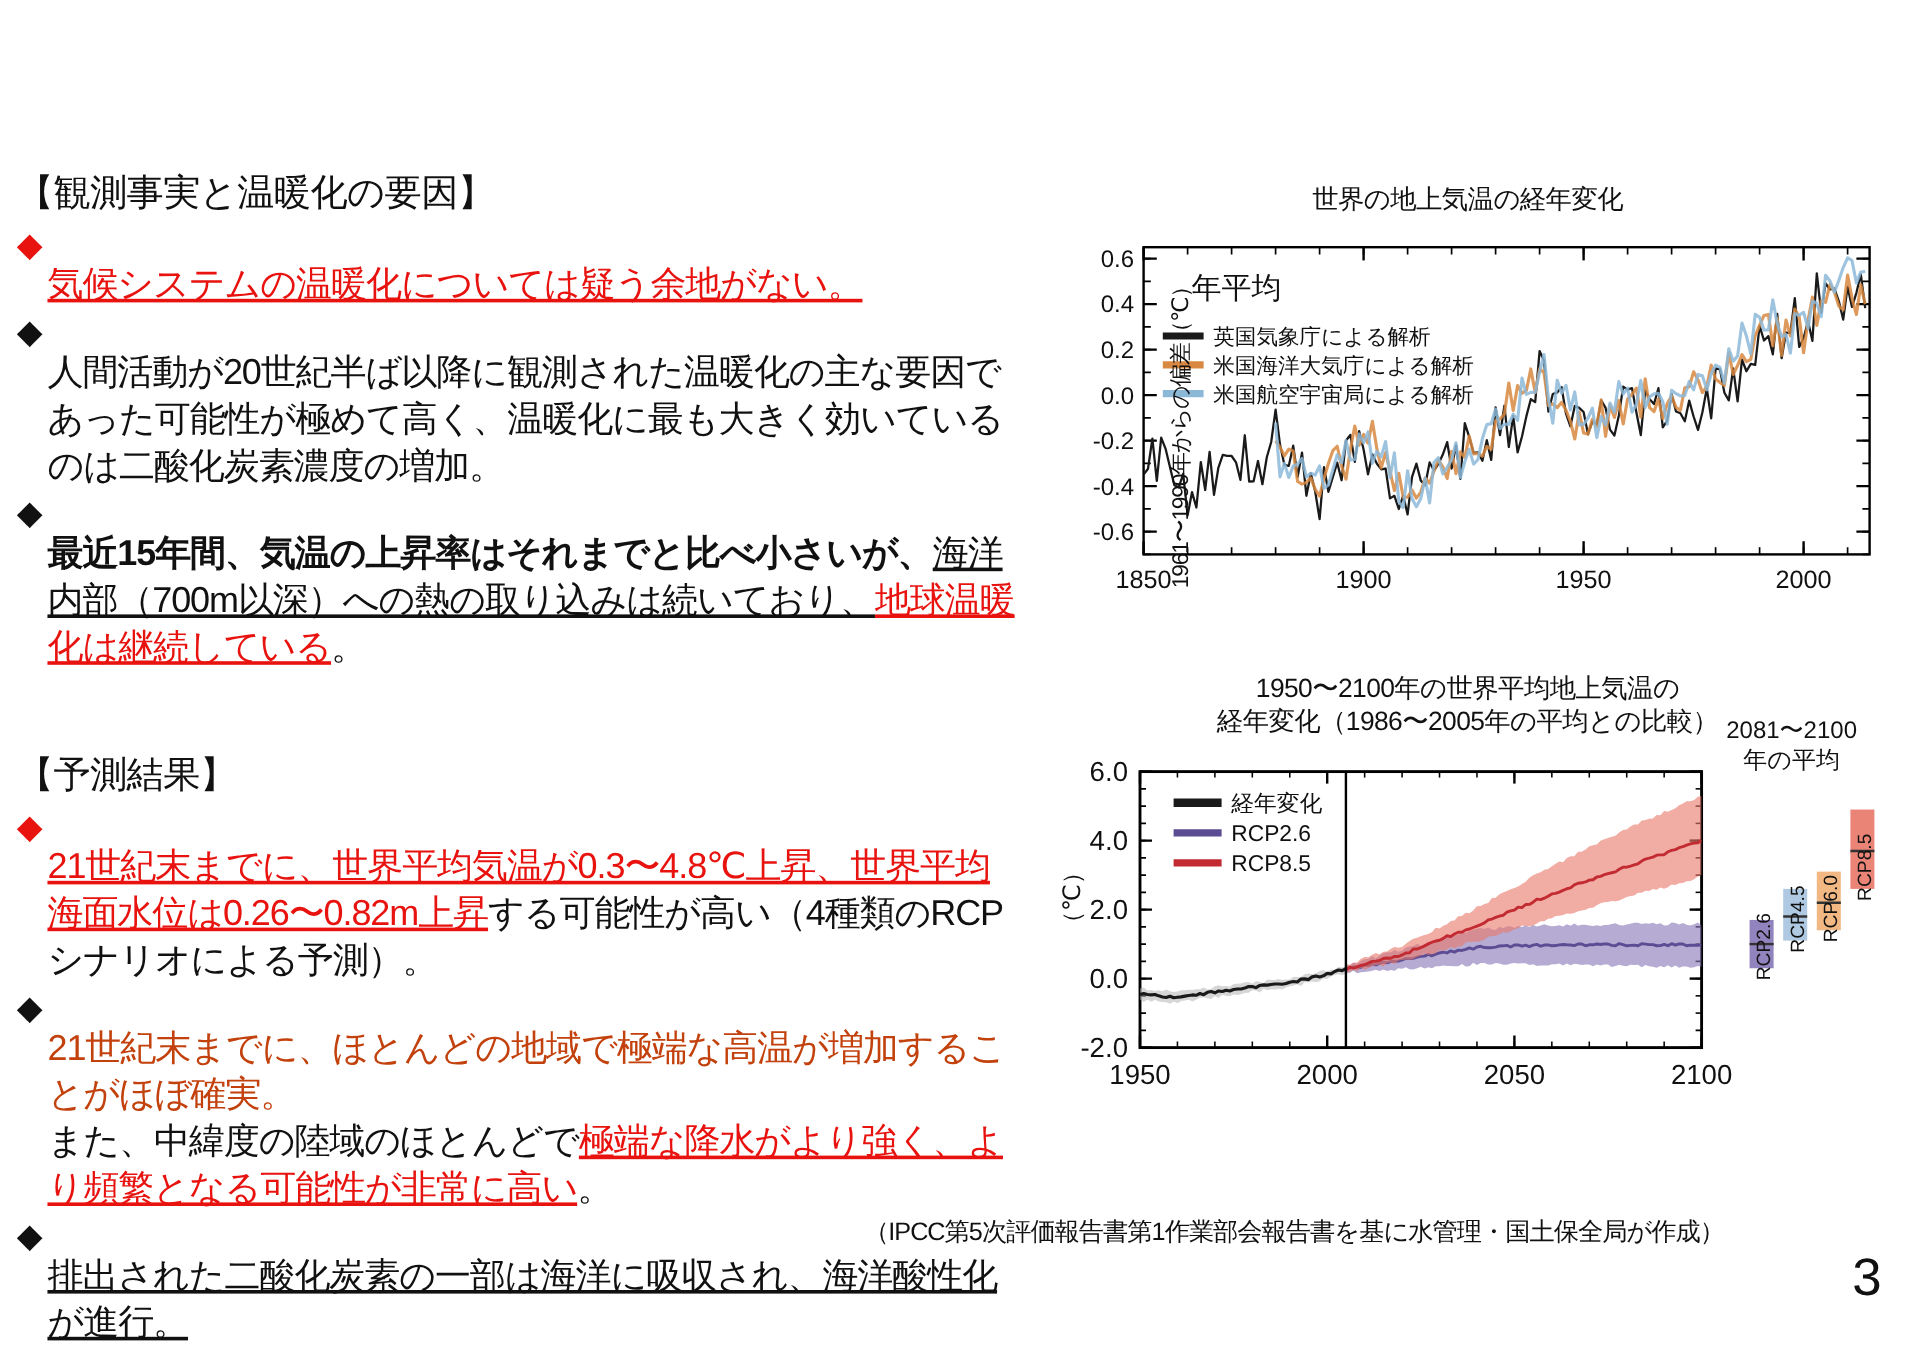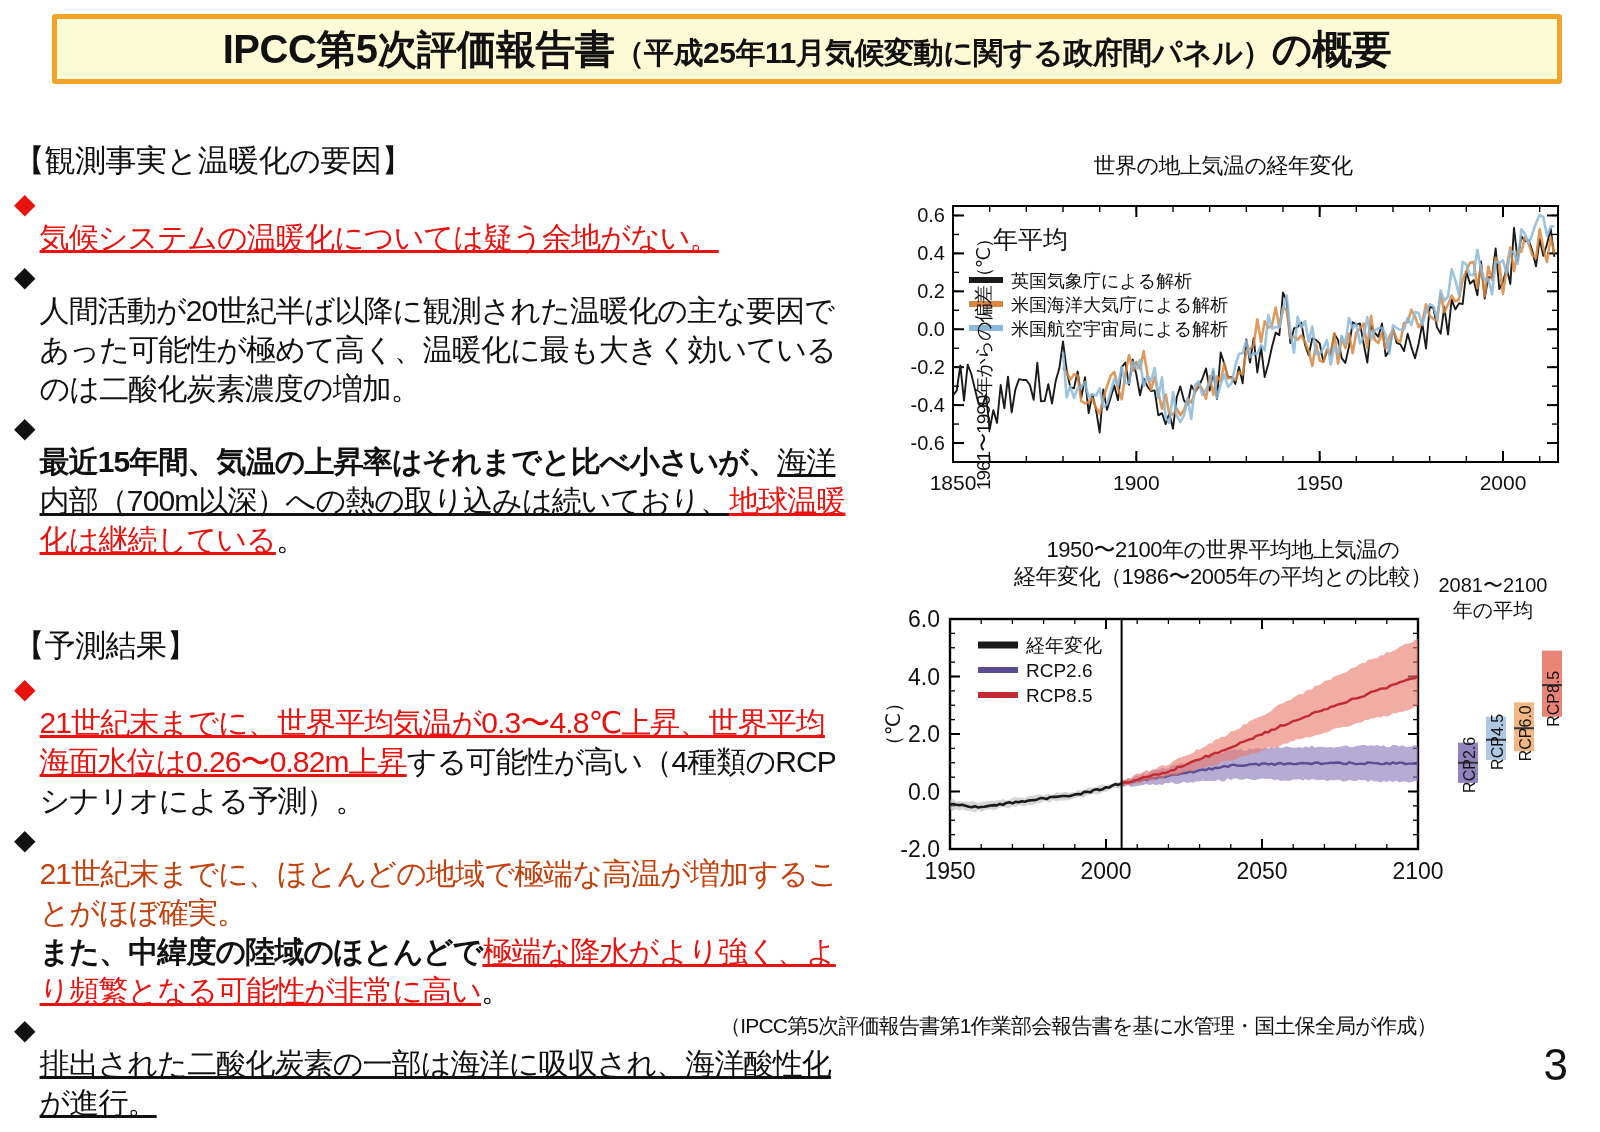--- a/index.html
+++ b/index.html
@@ -80,25 +80,20 @@
     font-size: 44px; color: #111; font-weight: 400;
   }
 
   svg text { font-family: "Liberation Sans", sans-serif; }
 </style>
 </head>
 <body>
 
 <div id="slide">
 
-  <div class="title-banner">
-    <div class="title-text">
-      <span>IPCC第5次評価報告書</span><span class="small">（平成25年11月気候変動に関する政府間パネル）</span><span>の概要</span>
-    </div>
-  </div>
 
   <div class="left-col">
     <div class="section-head">【観測事実と温暖化の要因】</div>
     <div id="sec1-bullets">
         <div class="bullet red">
           <span class="dia">◆</span>
           <span class="btext"><span style="color: rgb(232, 19, 15); text-decoration: underline; text-underline-offset: 2px;">気候システムの温暖化については疑う余地がない。</span></span>
         </div>
         <div class="bullet ">
           <span class="dia">◆</span>
@@ -111,21 +106,21 @@
       </div>
 
     <div class="section-head pred-head">【予測結果】</div>
     <div id="sec2-bullets">
         <div class="bullet red">
           <span class="dia">◆</span>
           <span class="btext"><span style="color: rgb(232, 19, 15); text-decoration: underline; text-underline-offset: 2px;">21世紀末までに、世界平均気温が0.3〜4.8℃上昇、世界平均海面水位は0.26〜0.82m上昇</span><span style="color: rgb(17, 17, 17);">する可能性が高い（4種類のRCPシナリオによる予測）。</span></span>
         </div>
         <div class="bullet ">
           <span class="dia">◆</span>
-          <span class="btext"><span style="color: #c2410c;">21世紀末までに、ほとんどの地域で極端な高温が増加することがほぼ確実。</span><br><span style="color: rgb(17, 17, 17); font-weight: bold;">また、中緯度の陸域のほとんどで</span><span style="color: rgb(232, 19, 15); text-decoration: underline; text-underline-offset: 2px;">極端な降水がより強く、より頻繁となる可能性が非常に高い</span><span style="color: rgb(17, 17, 17);">。</span></span>
+          <span class="btext"><span style="color: #c2410c;">21世紀末までに、ほとんどの地域で極端な高温が増加することがほぼ確実。</span><br><span style="color: rgb(17, 17, 17);">また、中緯度の陸域のほとんどで</span><span style="color: rgb(232, 19, 15); text-decoration: underline; text-underline-offset: 2px;">極端な降水がより強く、より頻繁となる可能性が非常に高い</span><span style="color: rgb(17, 17, 17);">。</span></span>
         </div>
         <div class="bullet ">
           <span class="dia">◆</span>
           <span class="btext"><span style="color: rgb(17, 17, 17); text-decoration: underline; text-underline-offset: 2px;">排出された二酸化炭素の一部は海洋に吸収され、海洋酸性化が進行。</span></span>
         </div>
       </div>
   </div>
 
   <div class="right-col">
 
@@ -239,21 +234,21 @@
           <text x="135" y="58" font-size="25" fill="#111">年平均</text>
           <line x1="111" y1="90" x2="145" y2="90" stroke="#1a1a1a" stroke-width="6"></line>
           <text x="153" y="97" font-size="18" fill="#111">英国気象庁による解析</text>
           <line x1="111" y1="114" x2="145" y2="114" stroke="#d88840" stroke-width="6"></line>
           <text x="153" y="121" font-size="18" fill="#111">米国海洋大気庁による解析</text>
           <line x1="111" y1="138" x2="145" y2="138" stroke="#8cb8d8" stroke-width="6"></line>
           <text x="153" y="145" font-size="18" fill="#111">米国航空宇宙局による解析</text>
         </svg>
     </div>
 
-    <div class="chart-title" style="margin-top:6px;">
+    <div class="chart-title" style="margin-top:30px;">
       <div>1950〜2100年の世界平均地上気温の</div>
       <div>経年変化（1986〜2005年の平均との比較）</div>
     </div>
 
     <div class="chart2-wrap">
       <div class="ylabel2">（℃）</div>
       <div class="panel-title">
         <div>2081〜2100</div>
         <div>年の平均</div>
       </div>

